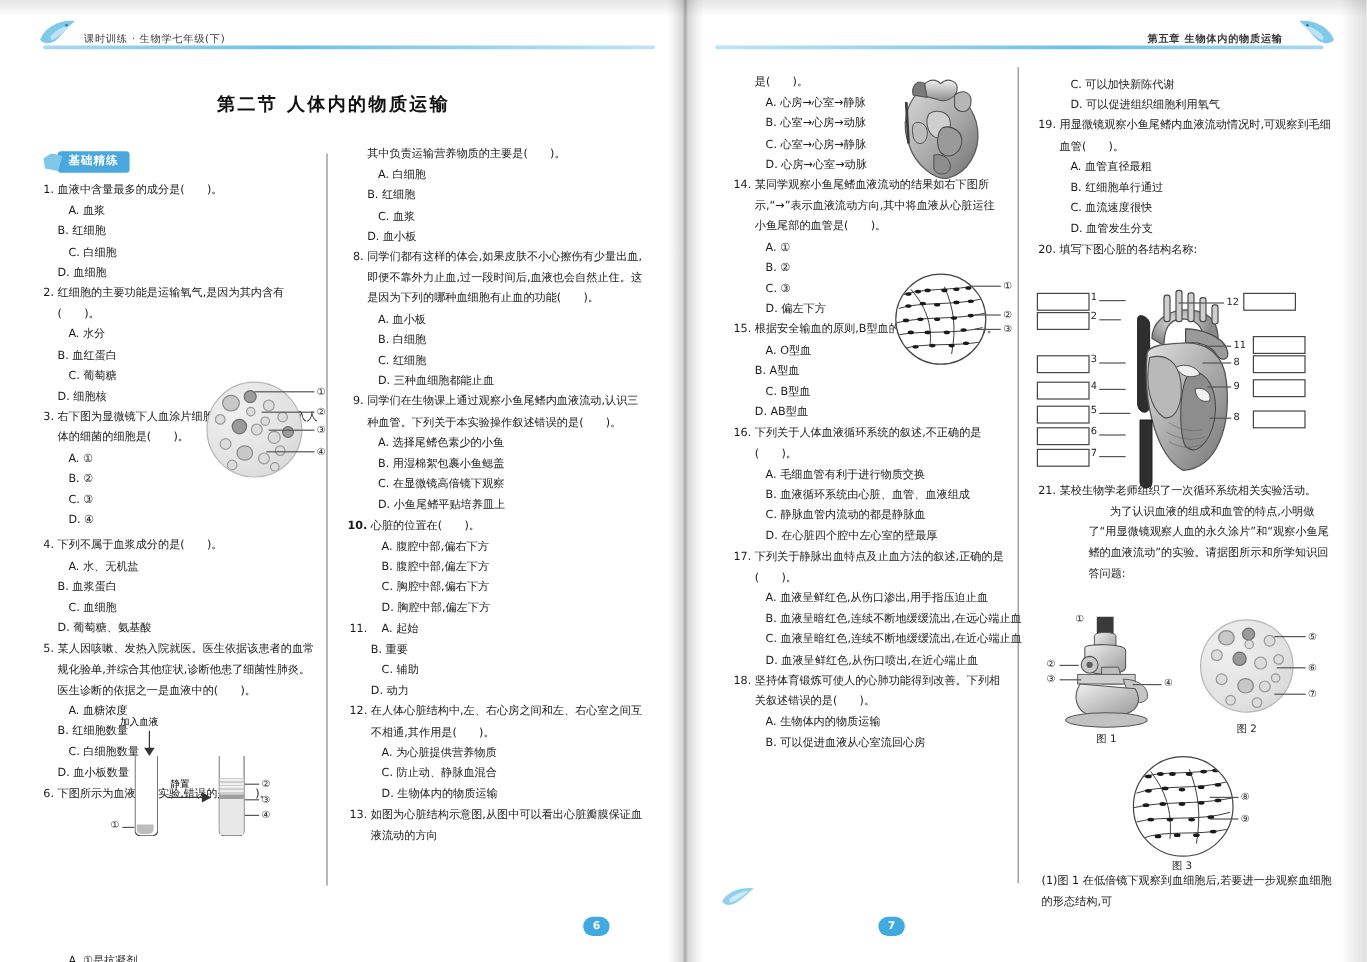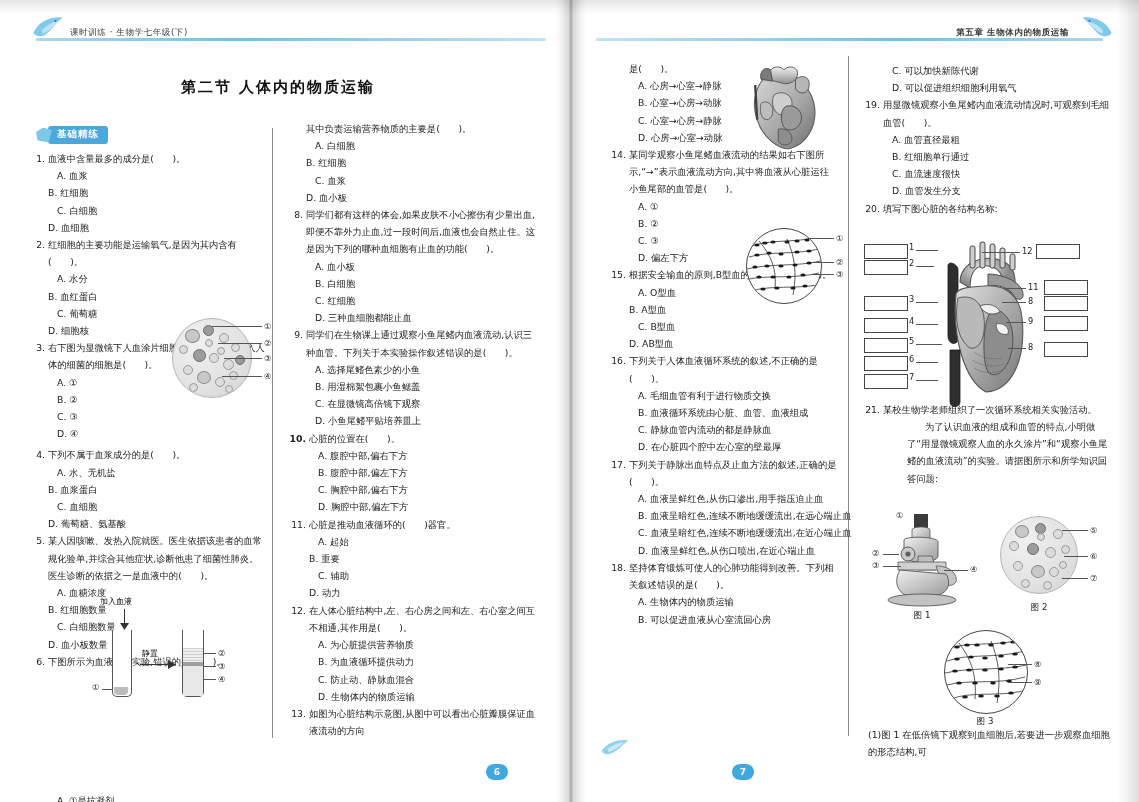--- a/index.html
+++ b/index.html
@@ -305,37 +305,35 @@
             <div class="opt ind">B. 腹腔中部,偏左下方</div>
             <div class="opt ind">C. 胸腔中部,偏右下方</div>
             <div class="opt ind">D. 胸腔中部,偏左下方</div>
           </div>
         </div>
       </div>
 
       <div class="q">
         <div class="qnum" style="width:18px;">11.</div>
         <div class="qbody">
-          <div>心脏是推动血液循环的(　　)器官。</div>
           <div class="opts">
             <div class="opt half ind">A. 起始</div>
             <div class="opt half">B. 重要</div>
             <div class="opt half ind">C. 辅助</div>
             <div class="opt half">D. 动力</div>
           </div>
         </div>
       </div>
 
       <div class="q">
         <div class="qnum" style="width:18px;text-align:right;">12.</div>
         <div class="qbody">
           <div>在人体心脏结构中,左、右心房之间和左、右心室之间互不相通,其作用是(　　)。</div>
           <div class="opts">
             <div class="opt ind">A. 为心脏提供营养物质</div>
-            <div class="opt ind">B. 为血液循环提供动力</div>
             <div class="opt ind">C. 防止动、静脉血混合</div>
             <div class="opt ind">D. 生物体内的物质运输</div>
           </div>
         </div>
       </div>
 
       <div class="q">
         <div class="qnum" style="width:18px;">13.</div>
         <div class="qbody">
           <div>如图为心脏结构示意图,从图中可以看出心脏瓣膜保证血液流动的方向</div>

